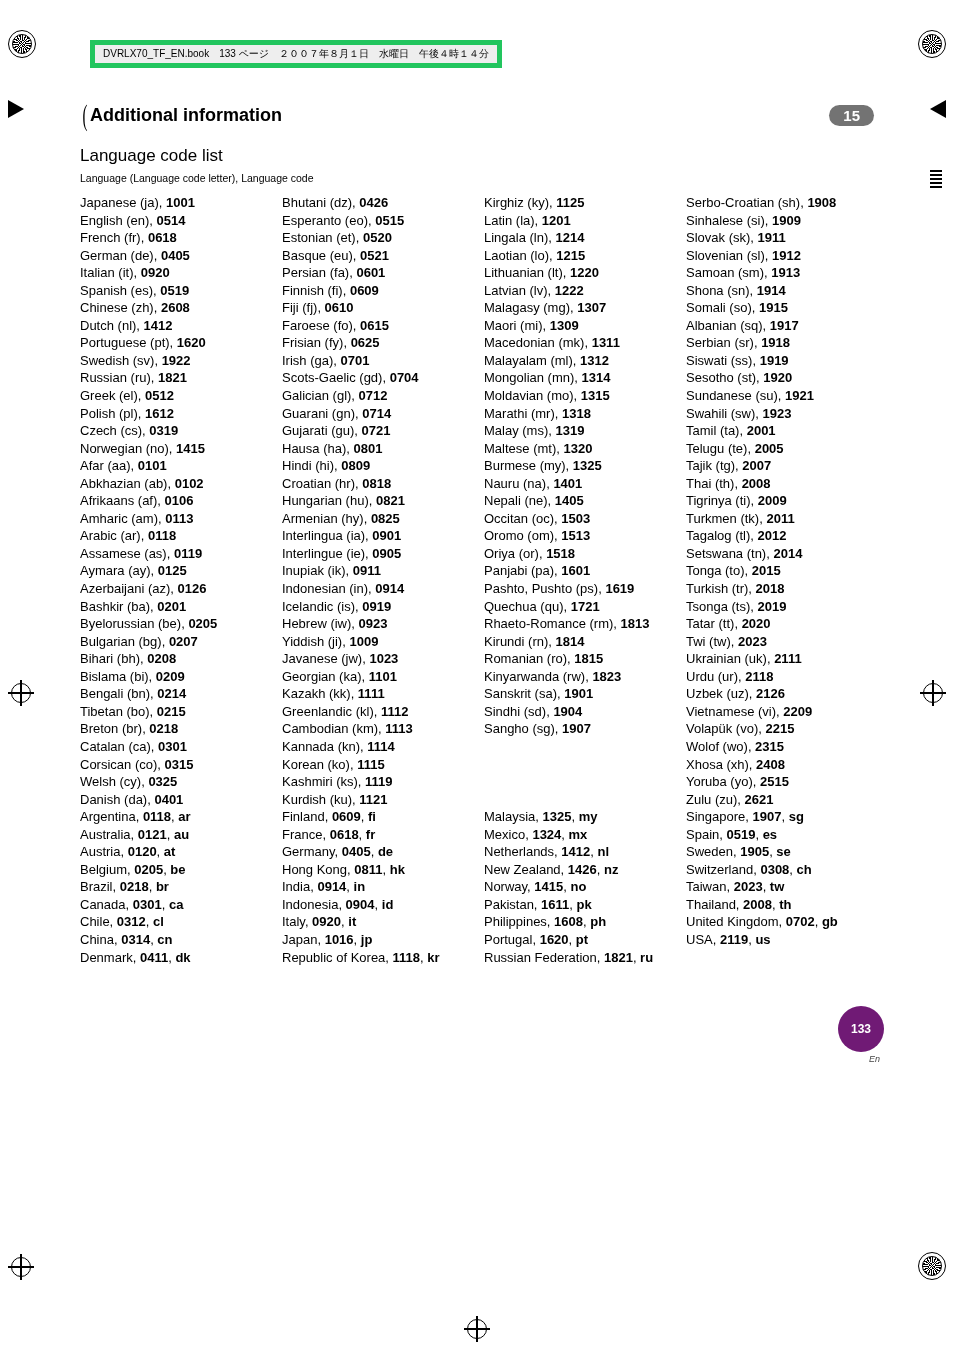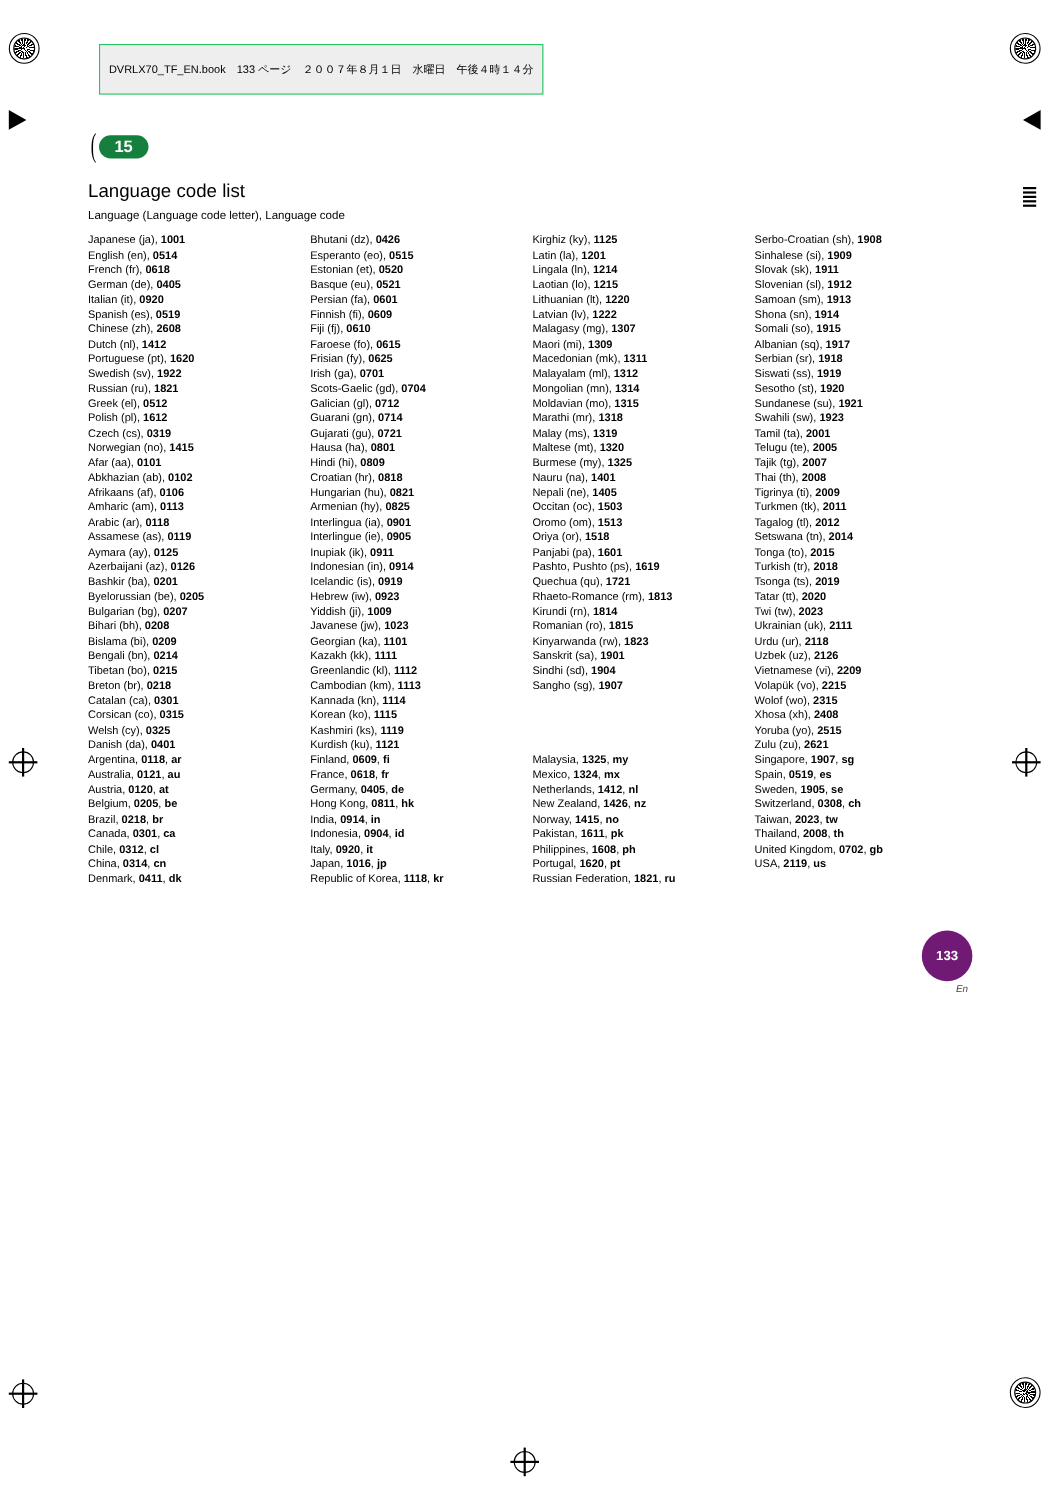--- a/index.html
+++ b/index.html
@@ -10,29 +10,29 @@
   .cross { width: 26px; height: 26px; position: relative; }
   .cross::before, .cross::after { content:''; position:absolute; background:#000; }
   .cross::before { left:12px; top:0; width:2px; height:26px; }
   .cross::after { top:12px; left:0; width:26px; height:2px; }
   .cross .circ { position:absolute; left:3px; top:3px; width:20px; height:20px; border:1px solid #000; border-radius:50%; }
   .arrow { width:0; height:0; border-top:9px solid transparent; border-bottom:9px solid transparent; border-left:16px solid #000; }
   .arrow.right { border-left:none; border-right:16px solid #000; }
   .barcode { width:12px; height:40px; }
   .barcode .b { width:12px; height:2px; background:#000; margin-bottom:2px; }
 
-  .header-box { border:1px solid #22c55e; background:#eee; padding:15px 8px; display:inline-block; font-size:10px; margin-bottom: 30px; margin-left: 40px; text-align: center;}
+  .header-box { border:5px solid #22c55e; background:#eee; padding:2px 8px; display:inline-block; font-size:10px; margin-bottom: 30px; margin-left: 40px; text-align: center;}
   .section-row { display:flex; align-items:center; margin-bottom:14px; }
   .section-row .paren { font-size:30px; font-weight:100; color:#000; font-family: 'Times New Roman', serif; transform: scaleX(0.5); }
   .section-title { font-size:18px; font-weight:bold; flex:1; }
-  .badge { background:#15803d; color:#fff; border-radius:12px; padding:2px 14px; font-size:15px; font-weight:bold; }
+  .badge { background:#737373; color:#fff; border-radius:12px; padding:2px 14px; font-size:15px; font-weight:bold; }
   .h2 { font-size:17px; font-weight:normal; margin: 10px 0 6px 0; }
   .subhead { font-size:10.5px; margin-bottom:10px; }
   .subhead b { font-weight:normal; }
-  .cols { display:flex; gap:14px; font-size:10px; line-height:1.35; }
+  .cols { display:flex; gap:14px; font-size:13px; line-height:1.35; }
   .col { flex:1; }
   .entry { white-space:normal; }
   .entry b { font-weight:bold; }
   .pagebadge { position:relative; float:right; margin-top:40px; margin-right:-10px; }
   .pagebadge .circle { width:46px; height:46px; background:#701a75; color:#fff; border-radius:50%; display:flex; align-items:center; justify-content:center; font-size:12px; font-weight:bold; }
   .pagebadge .en { font-size:9px; text-align:right; margin-top:2px; margin-right:4px; color:#444;font-style:italic; }
 </style>
 </head>
 <body>
 
@@ -78,20 +78,21 @@
       <div class="b"></div>
     </div>
   </div>
 
 <div class="header-box">DVRLX70_TF_EN.book　133 ページ　２００７年８月１日　水曜日　午後４時１４分</div>
 
 <div style="padding: 0 30px;">
 
 <div class="section-row">
   <span class="paren">(</span>
+  <span class="section-title">Additional information</span>
   <span class="badge">15</span>
 </div>
 
 <div class="h2">Language code list</div>
 <div class="subhead">
   <span>Language (Language code letter), </span><b>Language code</b>
 </div>
 
 <div class="cols" id="lang-cols">
       <div class="col">

